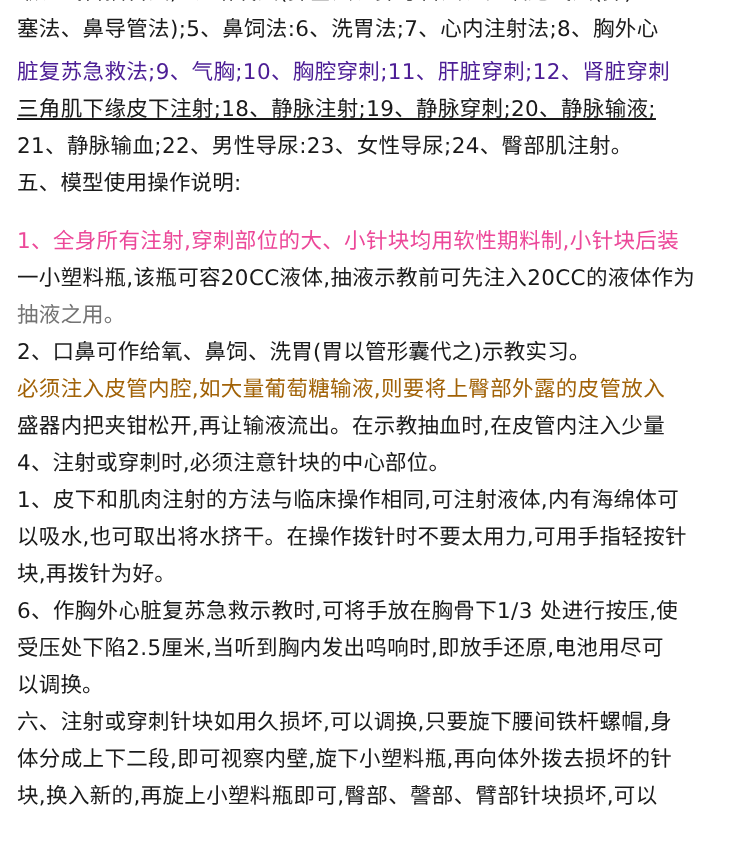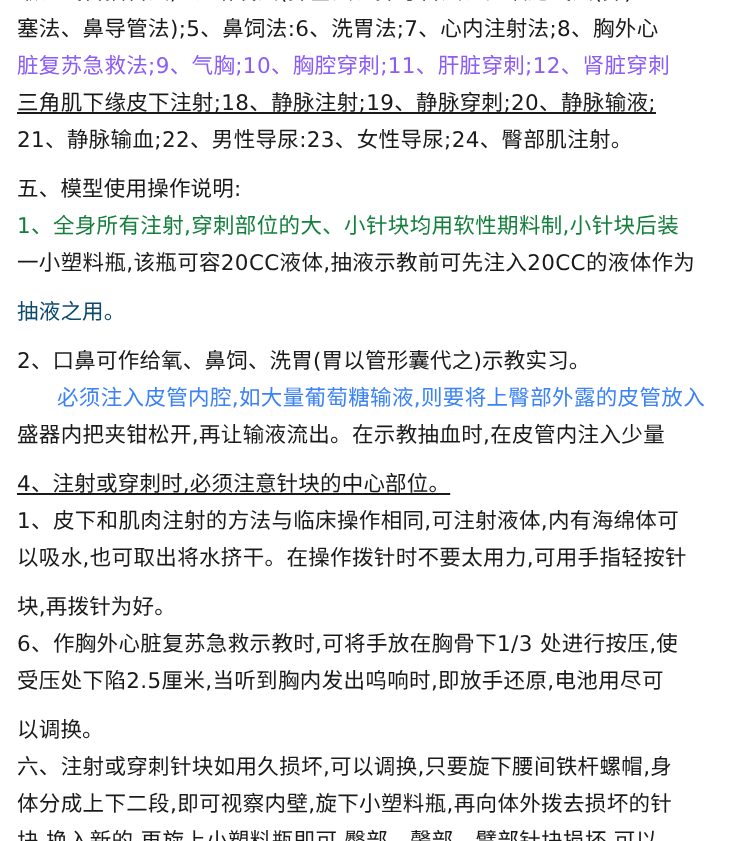--- a/index.html
+++ b/index.html
@@ -44,42 +44,41 @@
   }
 
   .line.spread {
     
     letter-spacing: 0.35px;
   }
 
   .line.indent {
     
     letter-spacing: 0.2px;
-    margin-top: 12px;
   }
 </style>
 </head>
 <body style="background: rgb(255, 255, 255);">
 
 <div id="page" style="background: rgb(255, 255, 255);">
   <div id="text-column">
 
     <div class="line spread" style="color: rgb(26, 26, 26);">嗽、气管插管法;4、给氧法(鼻塞法、鼻导管法、口咽通气法(鼻)</div>
     <div class="line spread" style="color: rgb(26, 26, 26);">塞法、鼻导管法);5、鼻饲法:6、洗胃法;7、心内注射法;8、胸外心</div>
-    <div class="line spread" style="color: #8b5cf6;">脏复苏急救法;9、气胸;10、胸腔穿刺;11、肝脏穿刺;12、肾脏穿刺</div>
+    <div class="line spread" style="color: #4c1d95; margin-top: 6px;">脏复苏急救法;9、气胸;10、胸腔穿刺;11、肝脏穿刺;12、肾脏穿刺</div>
     <div class="line spread" style="color: rgb(26, 26, 26); text-decoration: underline;">三角肌下缘皮下注射;18、静脉注射;19、静脉穿刺;20、静脉输液;</div>
     <div class="line spread" style="color: rgb(26, 26, 26);">21、静脉输血;22、男性导尿:23、女性导尿;24、臀部肌注射。</div>
     <div class="line indent" style="color: rgb(26, 26, 26);">五、模型使用操作说明:</div>
-    <div class="line spread" style="color: #15803d;">1、全身所有注射,穿刺部位的大、小针块均用软性期料制,小针块后装</div>
+    <div class="line spread" style="color: #ec4899; margin-top: 21px;">1、全身所有注射,穿刺部位的大、小针块均用软性期料制,小针块后装</div>
     <div class="line spread" style="color: rgb(26, 26, 26);">一小塑料瓶,该瓶可容20CC液体,抽液示教前可先注入20CC的液体作为</div>
-    <div class="line indent" style="color: #0c4a6e;">抽液之用。</div>
+    <div class="line indent" style="color: #737373;">抽液之用。</div>
     <div class="line indent" style="color: rgb(26, 26, 26);">2、口鼻可作给氧、鼻饲、洗胃(胃以管形囊代之)示教实习。</div>
-    <div class="line spread" style="color: #3b82f6; margin-left: 40px;">必须注入皮管内腔,如大量葡萄糖输液,则要将上臀部外露的皮管放入</div>
+    <div class="line spread" style="color: #a16207;">必须注入皮管内腔,如大量葡萄糖输液,则要将上臀部外露的皮管放入</div>
     <div class="line spread" style="color: rgb(26, 26, 26);">盛器内把夹钳松开,再让输液流出。在示教抽血时,在皮管内注入少量</div>
-    <div class="line indent" style="color: rgb(26, 26, 26); text-decoration: underline;">4、注射或穿刺时,必须注意针块的中心部位。</div>
+    <div class="line indent" style="color: rgb(26, 26, 26);">4、注射或穿刺时,必须注意针块的中心部位。</div>
     <div class="line spread" style="color: rgb(26, 26, 26);">1、皮下和肌肉注射的方法与临床操作相同,可注射液体,内有海绵体可</div>
     <div class="line spread" style="color: rgb(26, 26, 26);">以吸水,也可取出将水挤干。在操作拨针时不要太用力,可用手指轻按针</div>
     <div class="line indent" style="color: rgb(26, 26, 26);">块,再拨针为好。</div>
     <div class="line spread" style="color: rgb(26, 26, 26);">6、作胸外心脏复苏急救示教时,可将手放在胸骨下1/3 处进行按压,使</div>
     <div class="line spread" style="color: rgb(26, 26, 26);">受压处下陷2.5厘米,当听到胸内发出呜响时,即放手还原,电池用尽可</div>
     <div class="line indent" style="color: rgb(26, 26, 26);">以调换。</div>
     <div class="line spread" style="color: rgb(26, 26, 26);">六、注射或穿刺针块如用久损坏,可以调换,只要旋下腰间铁杆螺帽,身</div>
     <div class="line spread" style="color: rgb(26, 26, 26);">体分成上下二段,即可视察内壁,旋下小塑料瓶,再向体外拨去损坏的针</div>
     <div class="line spread" style="color: rgb(26, 26, 26);">块,换入新的,再旋上小塑料瓶即可,臀部、謦部、臂部针块损坏,可以</div>
 

